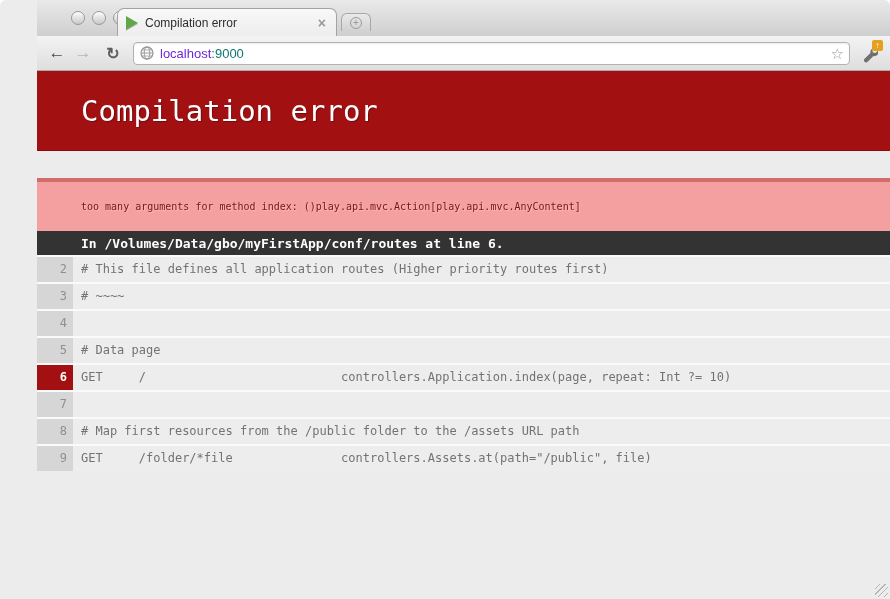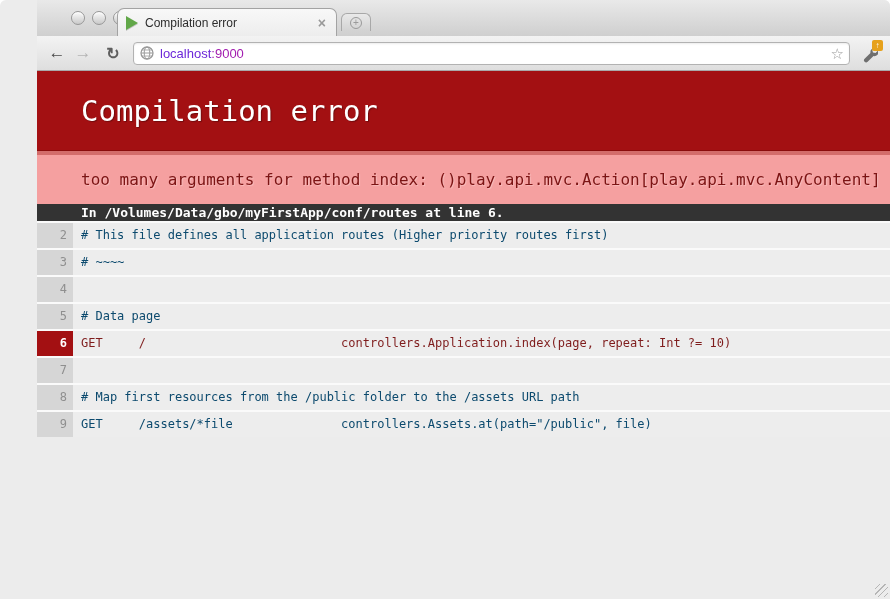--- a/index.html
+++ b/index.html
@@ -62,21 +62,21 @@
   .reload { color:#5e5e5e; font-size:16px; margin-left:6px; }
   .urlbar {
     flex:1; position:relative; height:23px; margin:0 8px 0 8px;
     background:#fff; border:1px solid #b2b2b2; border-radius:4px;
     display:flex; align-items:center; padding:0 24px 0 6px;
     box-shadow:inset 0 1px 2px rgba(0,0,0,.08);
   }
   .globe { margin-right:6px; flex:none; }
   .urltext { font-size:13px; white-space:nowrap; }
   .host { color:#6d28d9; }
-  .port { color:#a21caf;text-align:center; }
+  .port { color:#0f766e;text-align:center; }
   .star {
     position:absolute; right:5px; top:2px;
     font-size:15px; color:#9a9a9a; cursor:pointer;
   }
   .wrenchbtn { position:relative; width:24px; height:24px; cursor:pointer; flex:none; }
   .wrenchbtn svg { position:absolute; left:2px; bottom:1px; }
   .badge {
     position:absolute; top:-1px; right:-1px; width:11px; height:11px;
     background:#e6a11c; border-radius:2px; color:#fff;
     font-size:8px; line-height:11px; text-align:center; font-weight:bold;
@@ -85,40 +85,41 @@
   .page { height:528px; background:#ececec; font-family:"DejaVu Sans Mono", monospace; }
   .err-title {
     height:80px; background:#a31012; color:#fff;
     display:flex; align-items:center; padding-left:44px;
     font-size:29px; font-weight:normal;
     text-shadow:1px 1px 1px rgba(0,0,0,.3);
     border-bottom:1px solid #8a0d0d;
   }
   .detail {
     height:53px; background:#f5a0a0; border-top:4px solid #d36d6b;
-    color:#7c1414; font-size:16px;
+    color:#7c1414; font-size:10px;
     display:flex; align-items:center; padding-left:44px;
     text-shadow:1px 1px 1px rgba(255,255,255,.3);
+    margin-top:27px;
   }
   .location {
-    height:17px; background:#333; color:#fff; font-size:13px; font-weight:bold;
+    height:24px; background:#333; color:#fff; font-size:13px; font-weight:bold;
     display:flex; align-items:center; padding-left:44px;
   }
   .source { background:#fafafa; padding-top:2px; }
   .row { display:flex; height:25px; margin-bottom:2px; background:#ededed; }
   .num {
     width:36px; flex:none; background:#d6d6d6; color:#8f8f8f;
     font-size:12px; line-height:25px; text-align:right; padding-right:6px;
   }
   .code {
-    font-size:12px; line-height:25px; color:#0c4a6e;
+    font-size:12px; line-height:25px; color:#737373;
     white-space:pre; padding-left:8px; overflow:hidden;
   }
   .row.error .num { background:#a31012; color:#fff; font-weight:bold; }
-  .row.error .code { color:#7f1d1d; }
+  .row.error .code { color:#737373; }
   .grip {
     position:absolute; right:2px; bottom:2px; width:13px; height:13px;
     background:repeating-linear-gradient(135deg, transparent 0 3px, #b5b5b5 3px 4px);
     cursor:nwse-resize;
   }
 </style>
 </head>
 <body>
 
 <div class="window">
@@ -190,19 +191,19 @@
         <div class="row">
     <span class="num">7</span>
     <span class="code"></span>
   </div>
         <div class="row">
     <span class="num">8</span>
     <span class="code"># Map first resources from the /public folder to the /assets URL path</span>
   </div>
         <div class="row">
     <span class="num">9</span>
-    <span class="code">GET     /assets/*file               controllers.Assets.at(path="/public", file)</span>
+    <span class="code">GET     /folder/*file               controllers.Assets.at(path="/public", file)</span>
   </div>
       </div>
   </div>
 
   <div class="grip"></div>
 </div>
 
 </body></html>

